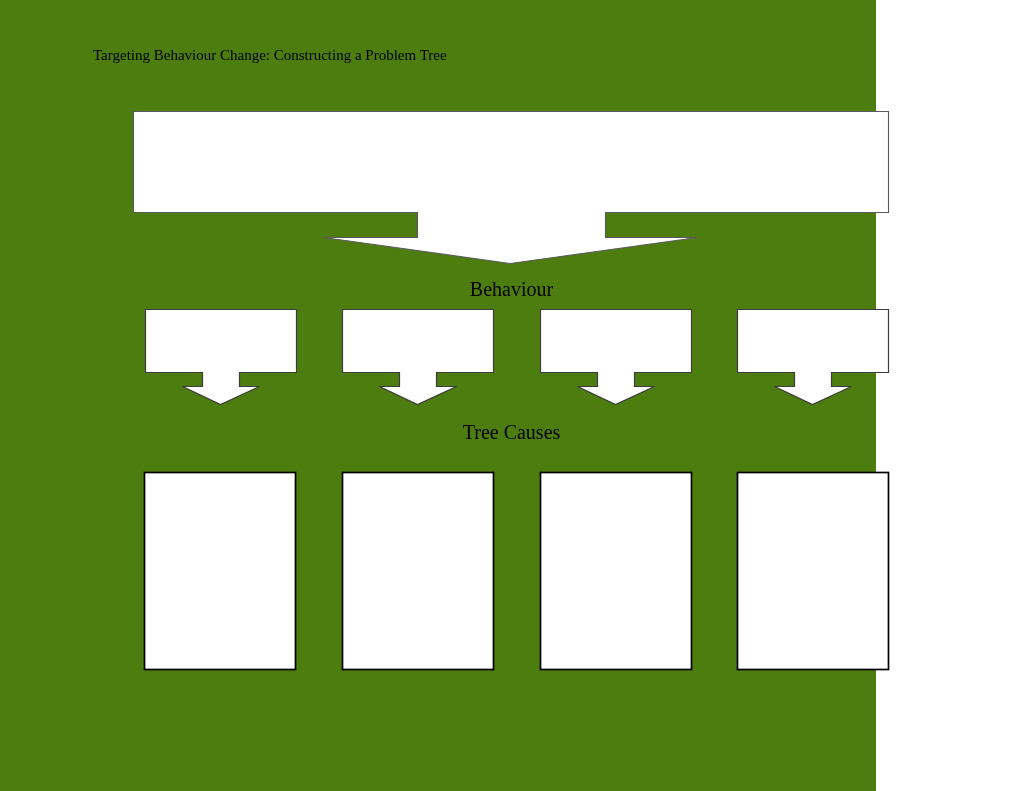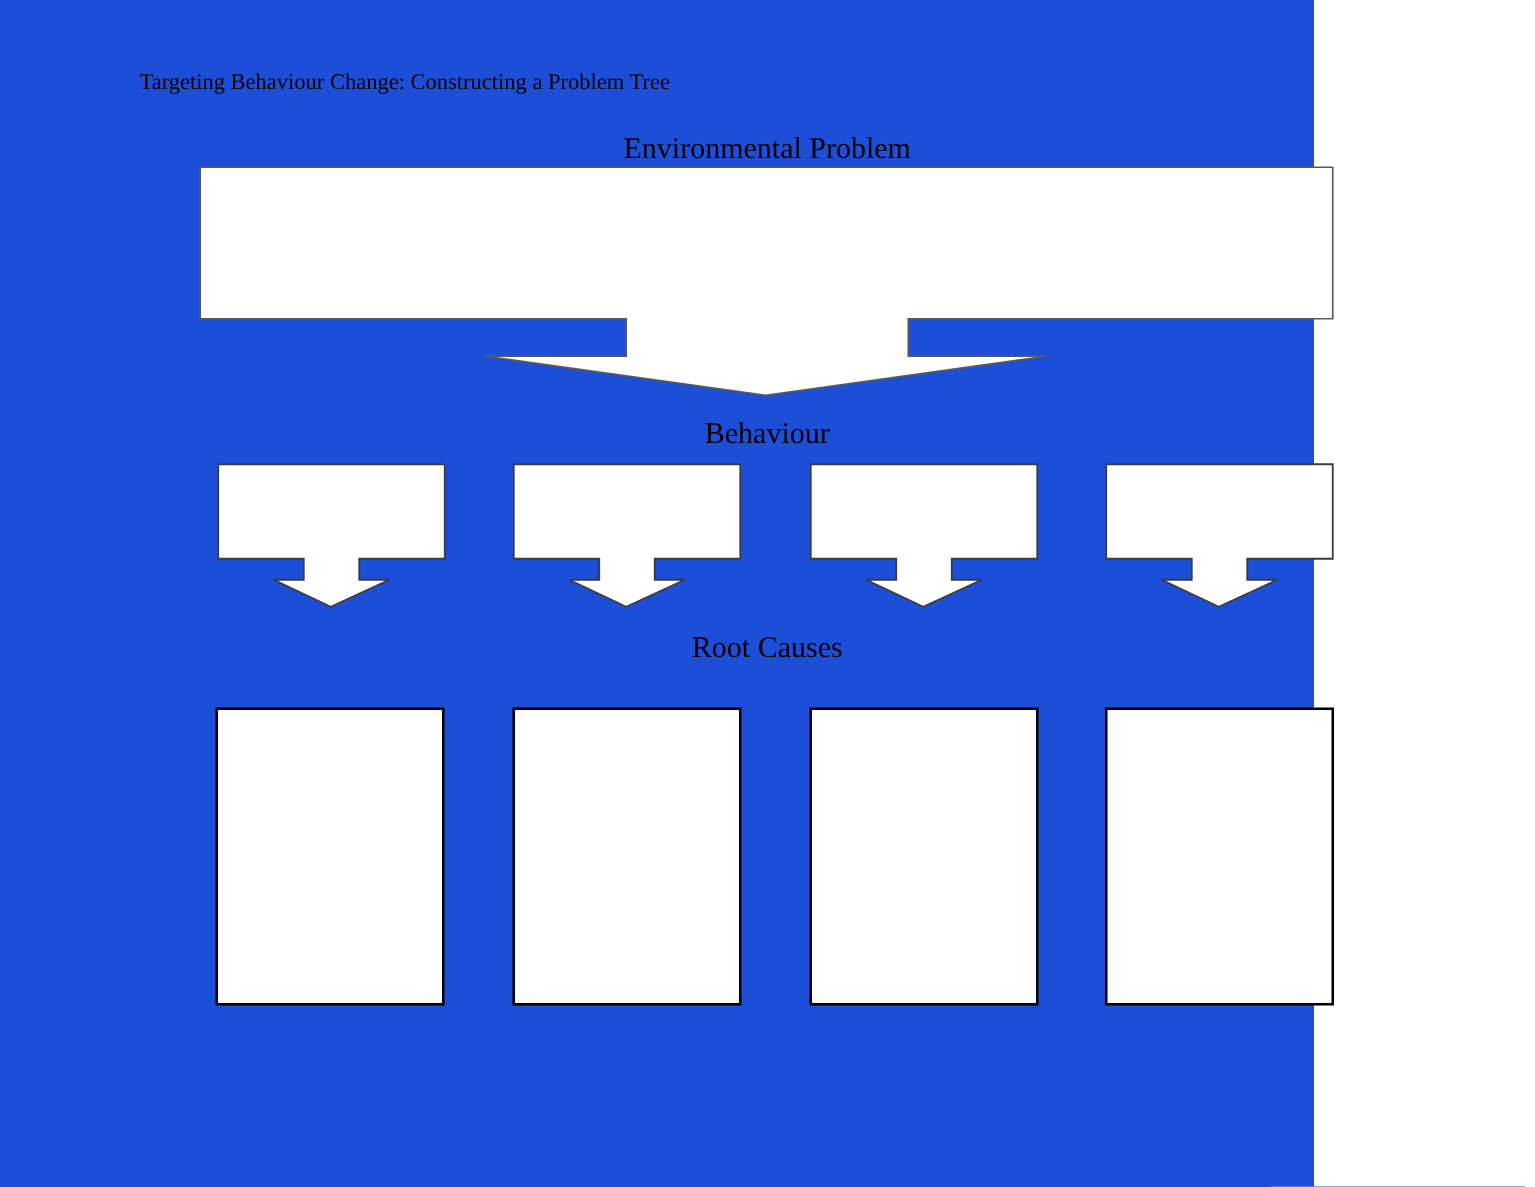--- a/index.html
+++ b/index.html
@@ -13,21 +13,21 @@
     position: relative;
     overflow: hidden;
     font-family: "Liberation Serif", serif;
     color: #000000;
   }
   .page {
     position: absolute;
     left: 0; top: 0;
     width: 876px;
     height: 791px;
-    background: #1d4ed8;
+    background: #4d7c0f;
   }
   .label {
     position: absolute;
     white-space: nowrap;
     line-height: 1;
     color: #000000;
   }
   .doc-title {
     left: 93px;
     top: 48px;
@@ -55,25 +55,24 @@
     left: 0; top: 0;
   }
 </style>
 </head>
 <body>
 
 <div class="page">
 
   <div class="label doc-title">Targeting Behaviour Change: Constructing a Problem Tree</div>
 
-  <div class="label center-label env-label">Environmental Problem</div>
 
   <div class="label center-label behaviours-label">Behaviour</div>
 
-  <div class="label center-label rootcauses-label">Root Causes</div>
+  <div class="label center-label rootcauses-label">Tree Causes</div>
 
   <svg class="diagram" width="1023" height="791" viewBox="0 0 1023 791">
 
     <path d="M133.5,111.5 H888.5 V212.5 H605.5 V237.5 H697.5 L510.5,263.5 L323.5,237.5 H417.5 V212.5 H133.5 Z" fill="#ffffff" stroke="#5a5a5a" stroke-width="1.1" stroke-linejoin="miter"></path>
 
     <path d="M145.5,309.5 H296.5 V372.5 H239.5 V386.5 H259.5 L220.5,404.5 L182.5,386.5 H202.5 V372.5 H145.5 Z" fill="#ffffff" stroke="#3c3c3c" stroke-width="1.2" stroke-linejoin="miter"></path>
     <path d="M342.5,309.5 H493.5 V372.5 H436.5 V386.5 H456.5 L417.5,404.5 L379.5,386.5 H399.5 V372.5 H342.5 Z" fill="#ffffff" stroke="#3c3c3c" stroke-width="1.2" stroke-linejoin="miter"></path>
     <path d="M540.5,309.5 H691.5 V372.5 H634.5 V386.5 H654.5 L615.5,404.5 L577.5,386.5 H597.5 V372.5 H540.5 Z" fill="#ffffff" stroke="#3c3c3c" stroke-width="1.2" stroke-linejoin="miter"></path>
     <path d="M737.5,309.5 H888.5 V372.5 H831.5 V386.5 H851.5 L812.5,404.5 L774.5,386.5 H794.5 V372.5 H737.5 Z" fill="#ffffff" stroke="#3c3c3c" stroke-width="1.2" stroke-linejoin="miter"></path>
 

